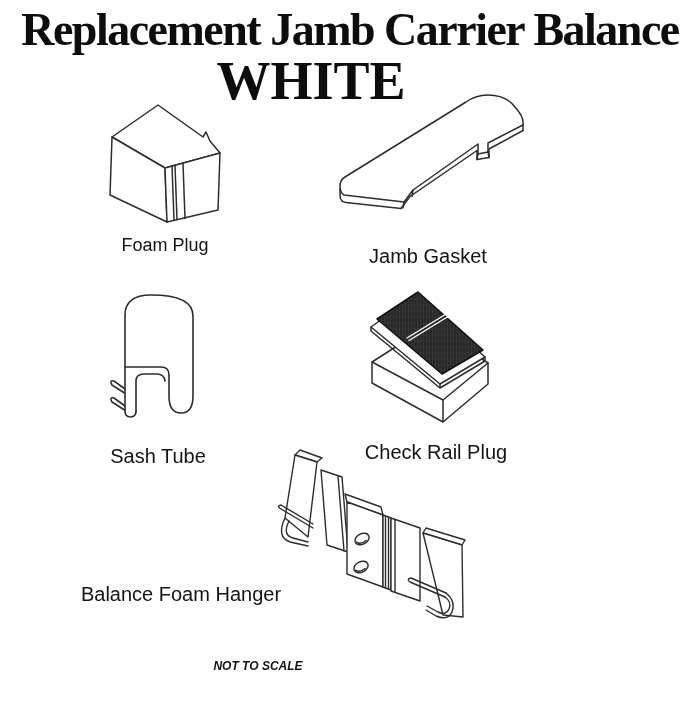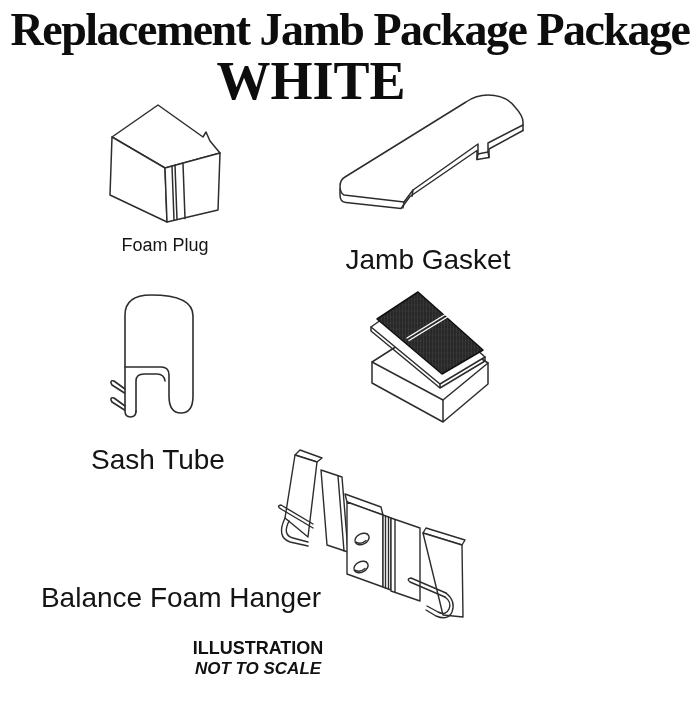--- a/index.html
+++ b/index.html
@@ -12,40 +12,40 @@
     font-family:"Liberation Serif",serif;font-weight:bold;font-size:46px;
     letter-spacing:-1.5px;line-height:52px;color:#0d0d0d;white-space:nowrap;
   }
   .title-line2{
     position:absolute;top:58px;left:311px;transform:translateX(-50%);
     font-family:Liberation Serif, serif;font-weight:bold;font-size:54px;
     line-height:46px;color:#0d0d0d;white-space:nowrap;
   }
   .part-label{
     position:absolute;transform:translateX(-50%);white-space:nowrap;
-    font-size:28px;color:#141414;line-height:1;
+    font-size:20px;color:#141414;line-height:1;
   }
   .part-label.small{font-size:18px;}
   .footer-line1{
     position:absolute;top:639px;left:258px;transform:translateX(-50%);
     font-size:18px;font-weight:bold;line-height:1;white-space:nowrap;color:#111;
   }
   .footer-line2{
     position:absolute;top:660px;left:258px;transform:translateX(-50%);
-    font-size:17px;font-weight:bold;font-style:italic;line-height:1;white-space:nowrap;color:#111;
+    font-size:12px;font-weight:bold;font-style:italic;line-height:1;white-space:nowrap;color:#111;
   }
   .illus{position:absolute;}
   .illus path,.illus line,.illus ellipse{vector-effect:none;}
 </style>
 </head>
 <body>
 
 <div id="canvas">
 
-  <div class="title-line1">Replacement Jamb Package Package</div>
+  <div class="title-line1">Replacement Jamb Carrier Balance</div>
   <div class="title-line2">WHITE</div>
 
   <svg class="illus" style="left:93px;top:98px" width="140" height="135" viewBox="0 0 140 135" fill="none" stroke="#2d2d2d" stroke-width="1.5" stroke-linejoin="round" stroke-linecap="round">
     <path d="M19,39 L65,7 L110,39 L113,34 L117,43 L127,55 L72,70 Z" fill="#fff"></path>
     <path d="M19,39 L72,70 L74,124 L17,97 Z" fill="#fff"></path>
     <path d="M72,70 L127,55 L125,112 L74,124 Z" fill="#fff"></path>
     <path d="M79,68 L81,122 M82,67.3 L84,121.6 M90,65.6 L92,120.6"></path>
   </svg>
   <div class="part-label small" style="left:165px;top:236px">Foam Plug</div>
 
@@ -75,20 +75,21 @@
 
     <path d="M16,81 L74,44 L132,82 L87,119 Z" fill="#fff"></path>
     <path d="M16,81 L16,102 L87,141 L132,103 L132,82 M87,119 L87,141"></path>
 
     <path d="M15,46 L60,14 L129,76 L84,103 Z" fill="#fff"></path>
     <path d="M15,46 L15,50 L84,107 L84,103 M84,107 L129,80 L129,76"></path>
 
     <path d="M21,38 L62,11 L127,69 L86,93 Z" fill="url(#pile-hatch)" stroke="#111"></path>
     <path d="M51,57 L95,30 M53,59.5 L97,32.5 M95,30 L99,28" stroke="#ffffff" stroke-width="1.4"></path>
   </svg>
+  <div class="part-label" style="left:436px;top:442px">Check Rail Plug</div>
 
   <svg class="illus" style="left:262px;top:447px" width="220" height="190" viewBox="0 0 220 190" fill="none" stroke="#2d2d2d" stroke-width="1.4" stroke-linejoin="round" stroke-linecap="round">
 
     <path d="M59,23 L80,30 L86,105 L65,98 Z" fill="#fff"></path>
     <path d="M76,29 L82,104"></path>
 
     <path d="M33,8 L38,3 L60,11 L55,15 Z" fill="#fff"></path>
     <path d="M33,8 L55,15 L46,90 L23,71 Z" fill="#fff"></path>
 
     <path d="M23,71 Q14,90 28,95 L46,99"></path>
@@ -111,16 +112,15 @@
 
     <path d="M161,86 L164,81 L203,93 L200,98 Z" fill="#fff"></path>
     <path d="M161,86 L200,98 L201,170 L181,168 Z" fill="#fff"></path>
 
     <path d="M149,131 L184,146 M148,135 L183,150 M149,131 Q144,132 148,135"></path>
     <path d="M184,146 Q194,154 190,165 Q186,174 174,169 L164,163"></path>
     <path d="M183,150 Q190,155 187,162 Q184,169 176,165 L165,159"></path>
   </svg>
   <div class="part-label" style="left:181px;top:584px">Balance Foam Hanger</div>
 
-  <div class="footer-line1">ILLUSTRATION</div>
   <div class="footer-line2">NOT TO SCALE</div>
 
 </div>
 
 </body></html>

